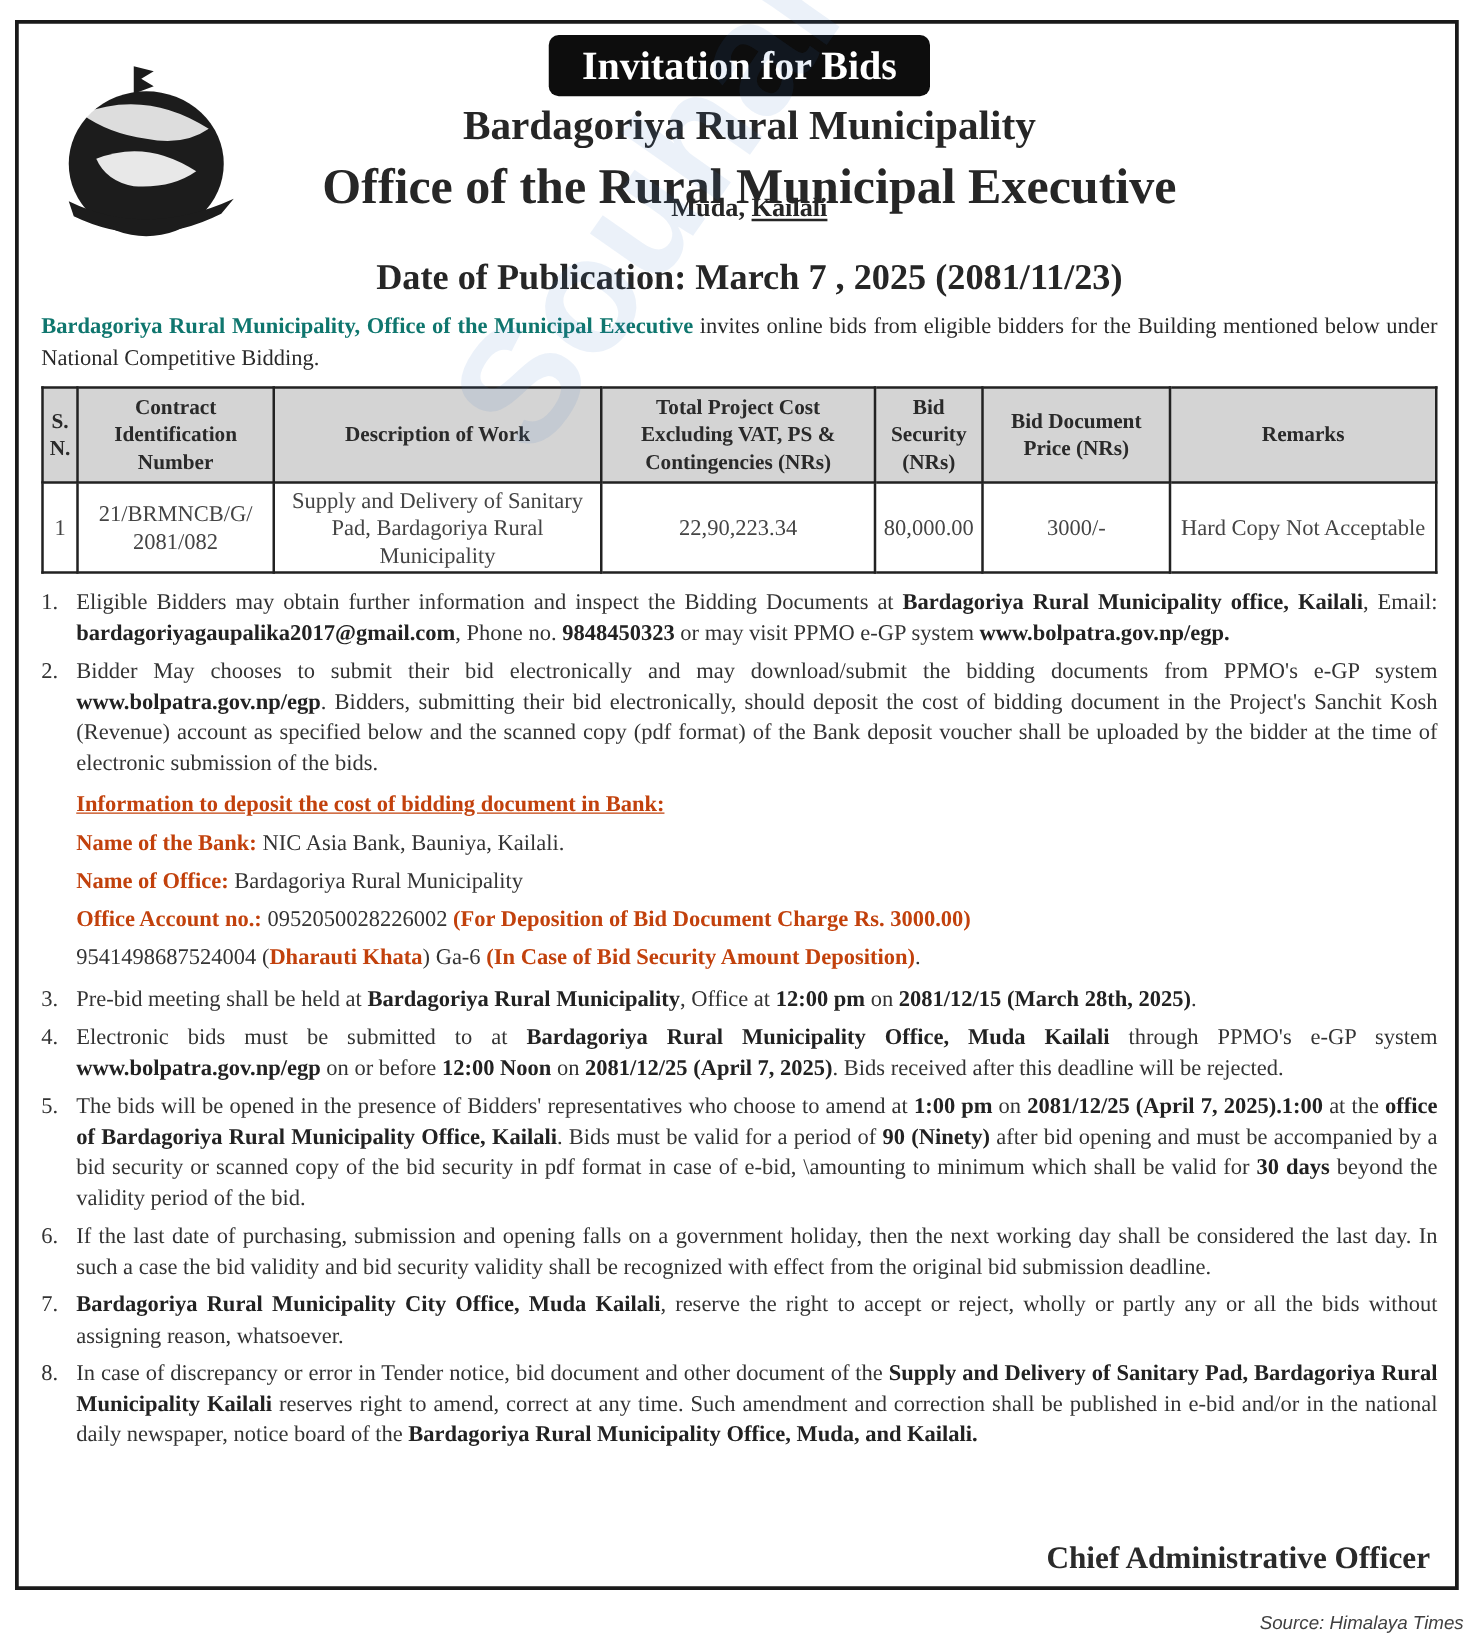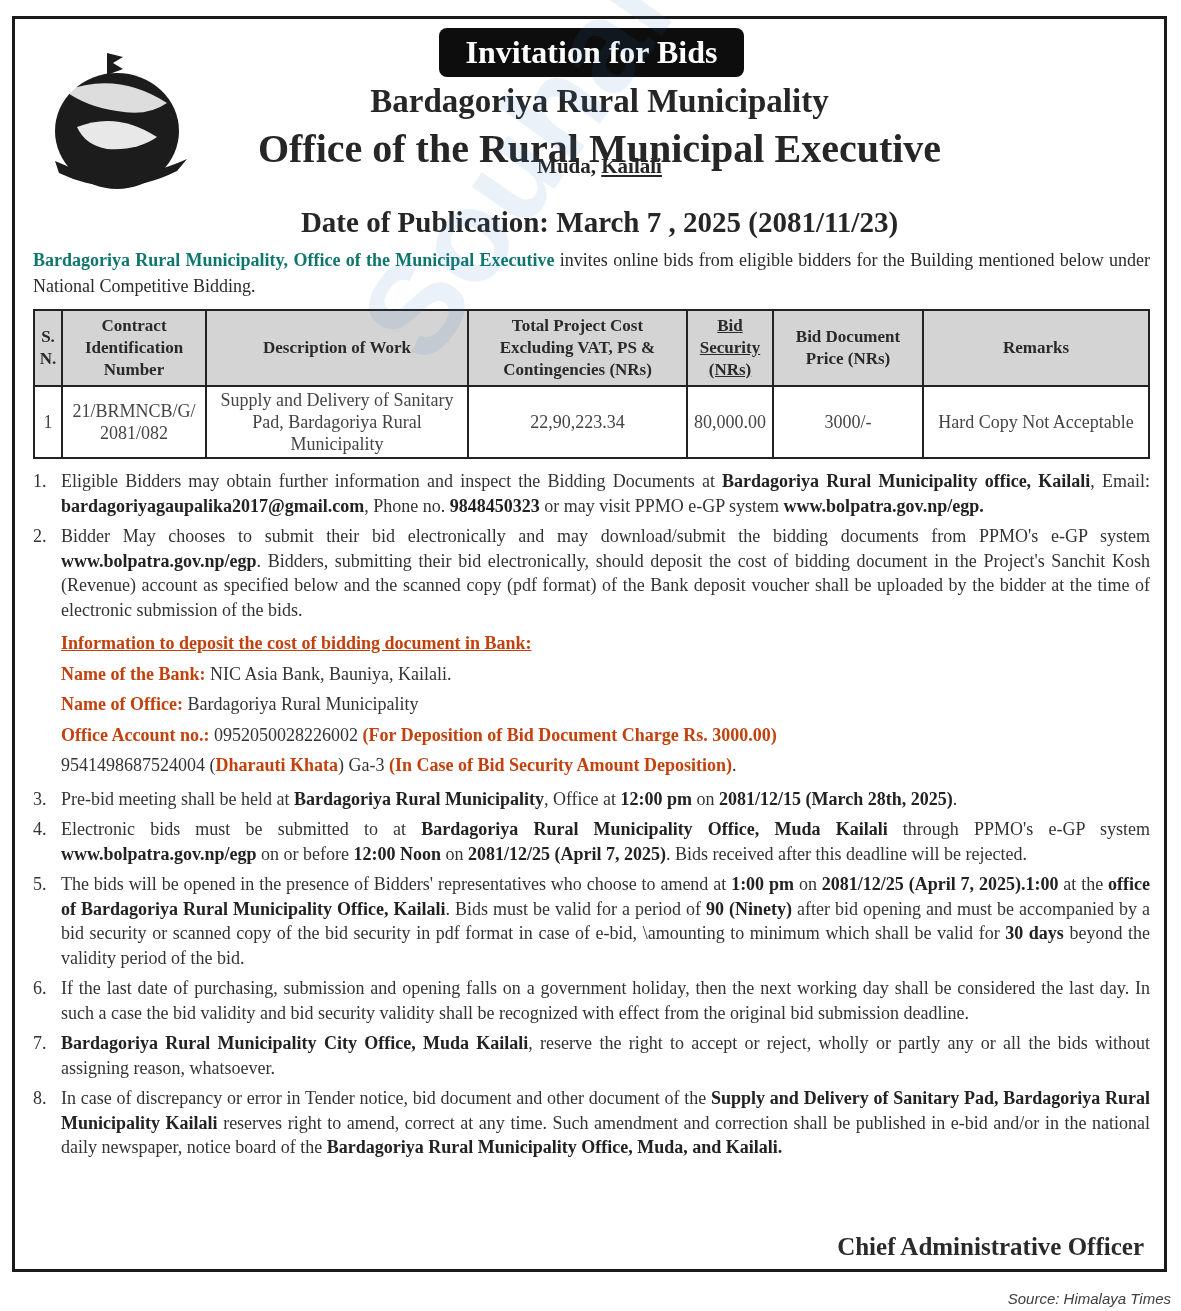--- a/index.html
+++ b/index.html
@@ -34,24 +34,24 @@
     .intro b { color: #0f766e; }
 
     table.bid-table {
       position: absolute; left: 18px; top: 290px; width: 1117px;
       border-collapse: collapse; font-size: 17px; color: #333;
     }
     .bid-table th, .bid-table td { border: 2px solid #222; text-align: center; vertical-align: middle; }
     .bid-table th { background: #d4d4d4; font-weight: bold; line-height: 22px; height: 76px; padding: 2px 4px; color: #2a2a2a; }
     .bid-table td { height: 72px; line-height: 22px; padding: 2px 6px; font-size: 18px; color: #444; }
     .col-sn { width: 28px; }
-    .col-cid { width: 144px; }
+    .col-cid { width: 157px; }
     .col-desc { width: 262px; }
     .col-cost { width: 219px; }
-    .col-sec { width: 85px; text-decoration: underline; }
+    .col-sec { width: 85px; }
     .col-price { width: 150px; margin-left: 26px; }
 
     .clauses { position: absolute; left: 18px; top: 450px; width: 1117px; font-size: 18px; line-height: 24.5px; color: #333; }
     .clause { display: flex; text-align: justify; margin-bottom: 6px; }
     .clause .num { width: 28px; flex: none; }
     .clause .txt { flex: 1; }
     .clause b { color: #222; }
     .bank-block { padding-left: 28px; margin-bottom: 6px; }
     .bank-line { line-height: 30.5px; }
     .bank-line b { color: #c2410c; }
@@ -127,21 +127,21 @@
     <div class="clause">
       <span class="num">2.</span>
         <span class="txt"><span>Bidder May chooses to submit their bid electronically and may download/submit the bidding documents from PPMO's e-GP system </span><b>www.bolpatra.gov.np/egp</b><span>. Bidders, submitting their bid electronically, should deposit the cost of bidding document in the Project's Sanchit Kosh (Revenue) account as specified below and the scanned copy (pdf format) of the Bank deposit voucher shall be uploaded by the bidder at the time of electronic submission of the bids.</span></span>
     </div>
 
     <div class="bank-block">
       <div class="bank-line"><b><u>Information to deposit the cost of bidding document in Bank:</u></b></div>
       <div class="bank-line"><b>Name of the Bank:</b><span> NIC Asia Bank, Bauniya, Kailali.</span></div>
       <div class="bank-line"><b>Name of Office:</b><span> Bardagoriya Rural Municipality</span></div>
       <div class="bank-line"><b>Office Account no.:</b><span> 0952050028226002 </span><b>(For Deposition of Bid Document Charge Rs. 3000.00)</b></div>
-      <div class="bank-line"><span>9541498687524004 (</span><b>Dharauti Khata</b><span>) Ga-3 </span><b>(In Case of Bid Security Amount Deposition)</b><span>.</span></div>
+      <div class="bank-line"><span>9541498687524004 (</span><b>Dharauti Khata</b><span>) Ga-6 </span><b>(In Case of Bid Security Amount Deposition)</b><span>.</span></div>
     </div>
 
     <div class="clause">
       <span class="num">3.</span>
         <span class="txt"><span>Pre-bid meeting shall be held at </span><b>Bardagoriya Rural Municipality</b><span>, Office at </span><b>12:00 pm</b><span> on </span><b>2081/12/15 (March 28th, 2025)</b><span>.</span></span>
     </div>
     <div class="clause">
       <span class="num">4.</span>
         <span class="txt"><span>Electronic bids must be submitted to at </span><b>Bardagoriya Rural Municipality Office, Muda Kailali</b><span> through PPMO's e-GP system </span><b>www.bolpatra.gov.np/egp</b><span> on or before </span><b>12:00 Noon</b><span> on </span><b>2081/12/25 (April 7, 2025)</b><span>. Bids received after this deadline will be rejected.</span></span>
     </div>

